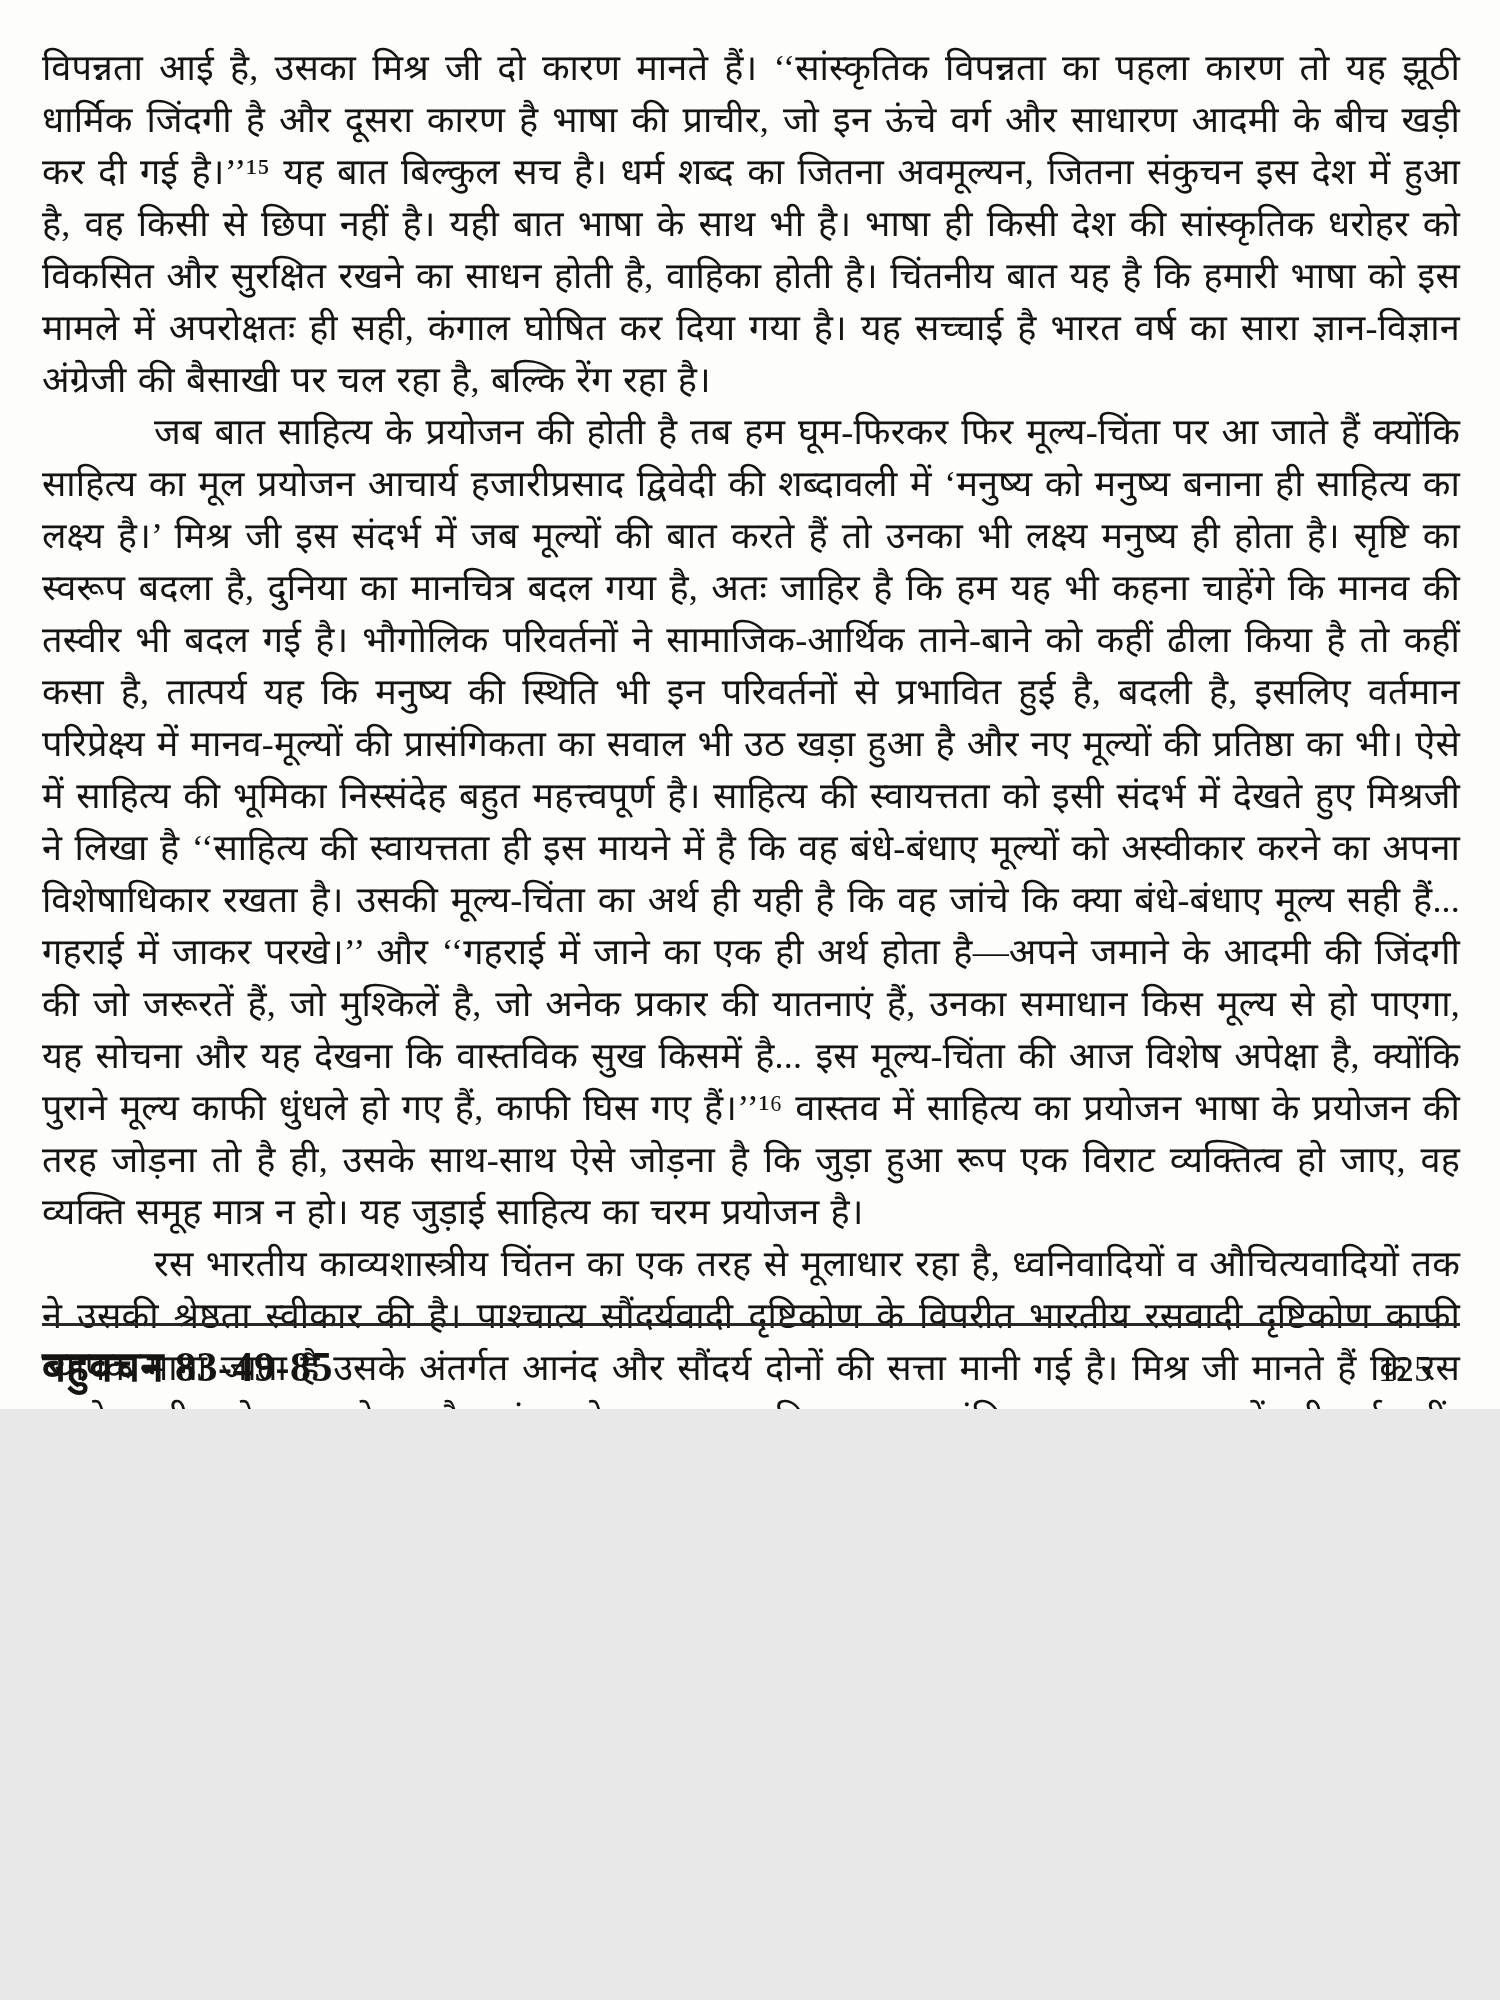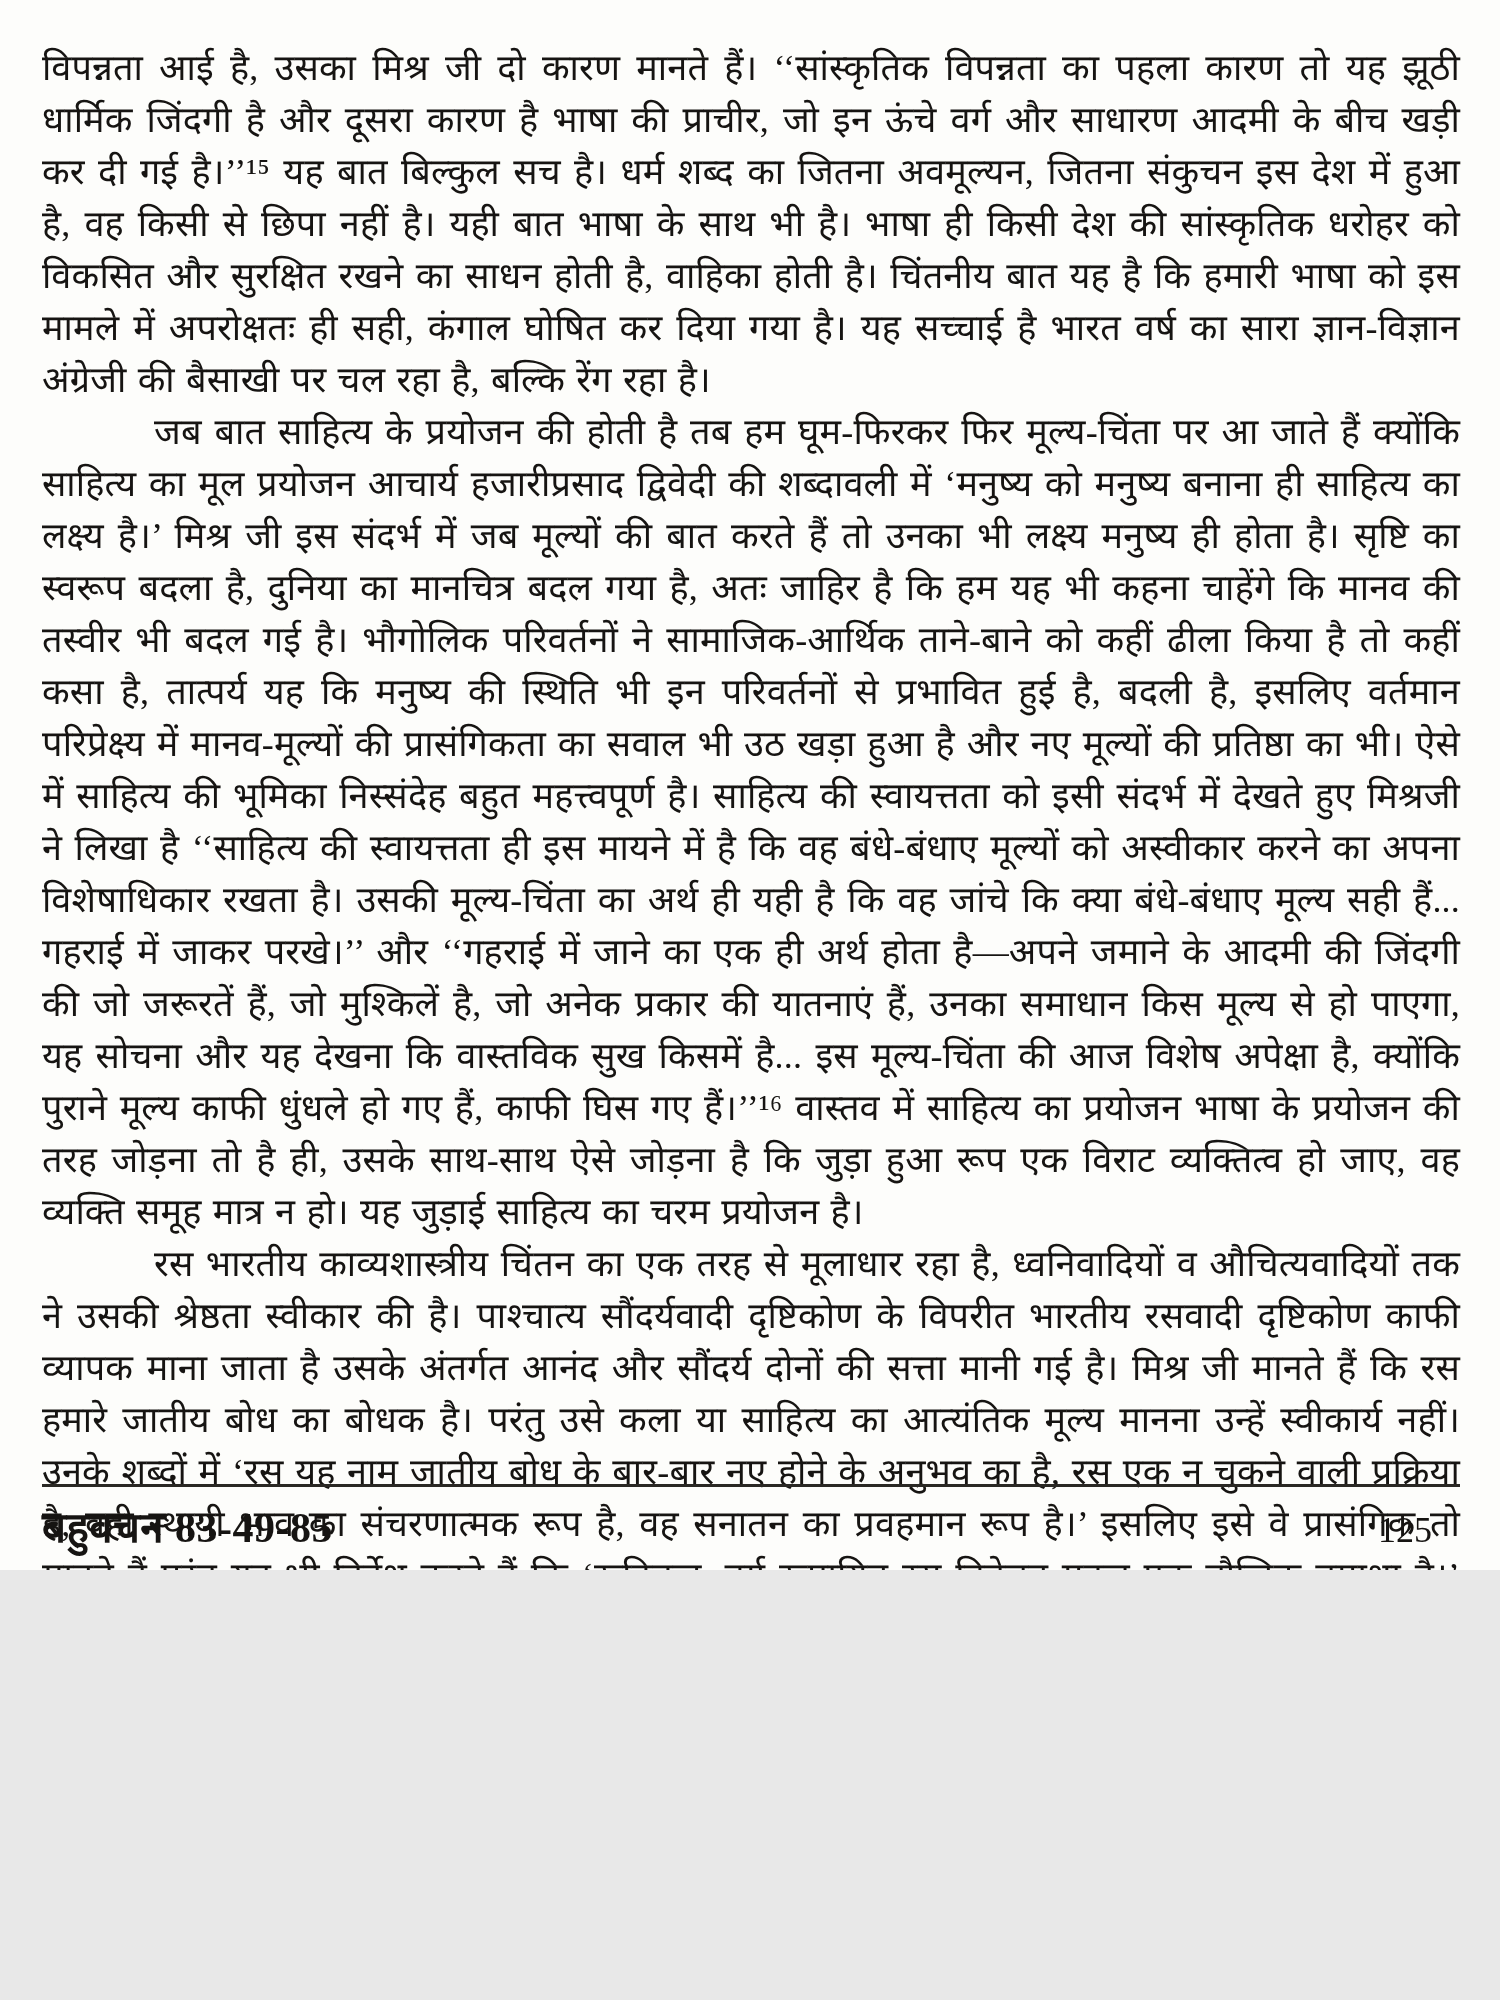--- a/index.html
+++ b/index.html
@@ -3,21 +3,21 @@
 <meta charset="utf-8">
 <style>
   html, body {
     margin: 0;
     padding: 0;
     background: #e8e8e8;
   }
   .page {
     position: relative;
     width: 1500px;
-    height: 1570px;
+    height: 1409px;
     margin: 0 auto;
     background: #fdfdfb;
     color: #161412;
     font-family: "Liberation Serif", "DejaVu Serif", serif;
     overflow: hidden;
     box-sizing: border-box;
   }
   .text-block {
     position: absolute;
     top: 42px;

